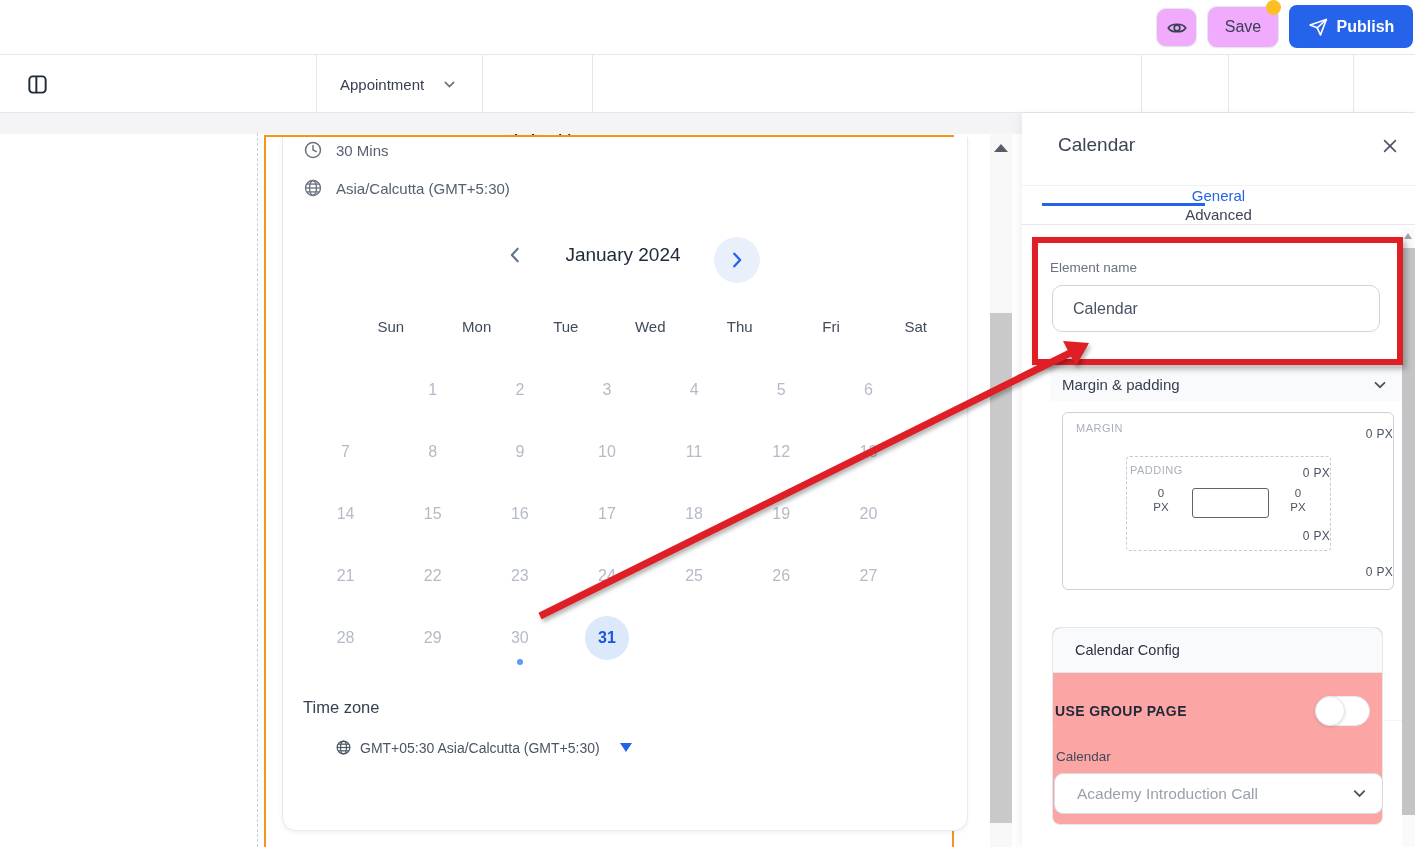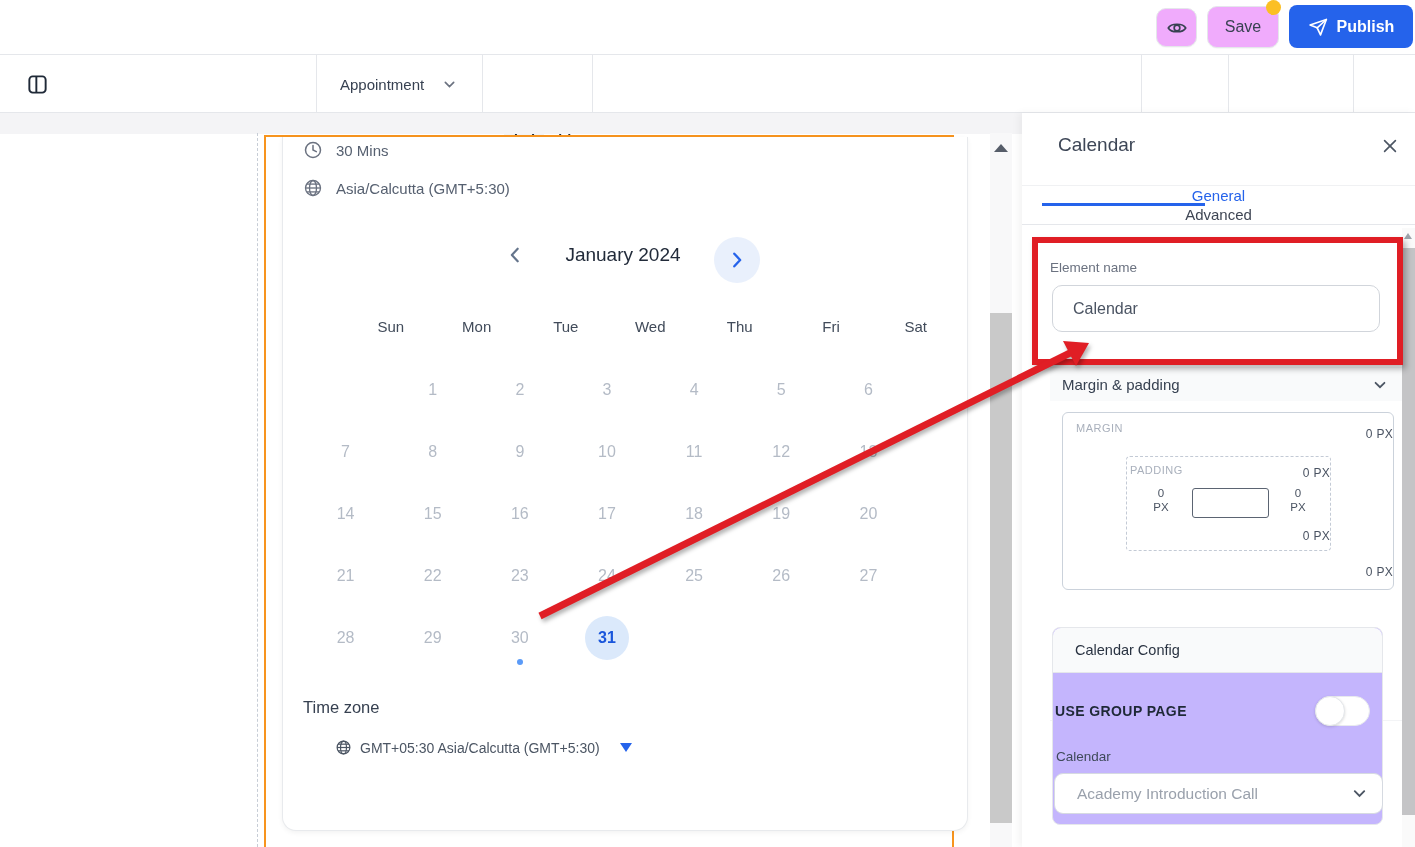--- a/index.html
+++ b/index.html
@@ -70,21 +70,21 @@
   .mp-header { position:absolute; left:28px; top:254px; width:352px; height:34px; background:#F9FAFB; border-top:1px solid #F3F4F6; display:flex; align-items:center; justify-content:space-between; padding:0 14px 0 12px; cursor:pointer; }
   .mp-header .lbl { font-size:15px; color:#374151; }
   .mp-body { position:absolute; left:28px; top:288px; width:352px; height:320px; background:#fff; border-bottom:1px solid #F3F4F6; }
   .margin-box { position:absolute; left:12px; top:11px; width:332px; height:178px; border:1px solid #CBD2DB; border-radius:6px; }
   .box-lbl { position:absolute; font-size:11px; font-weight:normal; letter-spacing:.5px; color:#A9B0BC; }
   .px-val { position:absolute; left:0; width:100%; text-align:right; font-size:12px; font-weight:400; color:#4A5362; letter-spacing:.3px; }
   .padding-box { position:absolute; left:63px; top:43px; width:205px; height:95px; border:1px dashed #C3CAD5; border-radius:4px; }
   .side-stack { position:absolute; top:29px; width:40px; text-align:center; font-size:11.5px; font-weight:500; color:#4A5362; line-height:14px; }
   .inner-rect { position:absolute; left:65px; top:31px; width:77px; height:30px; background:#fff; border:1px solid #5B6472; border-radius:3px; }
 
-  .config-card { position:absolute; left:30px; top:514px; width:331px; height:198px; border:1px solid #E5E7EB; border-radius:8px; background:#c4b5fd; }
+  .config-card { position:absolute; left:30px; top:514px; width:331px; height:198px; border:1px solid #E5E7EB; border-radius:8px; background:#fca5a5; }
   .config-header { height:45px; background:#F9FAFB; border-bottom:1px solid #E5E7EB; border-radius:8px 8px 0 0; display:flex; align-items:center; padding-left:22px; font-size:14.5px; font-weight:500; color:#2A3342; }
   .group-row { position:absolute; left:2px; top:68px; width:327px; display:flex; align-items:center; justify-content:space-between; }
   .group-lbl { font-size:14px; font-weight:bold; color:#1F2937; letter-spacing:.4px; }
   .toggle { position:relative; width:55px; height:30px; border:1.5px solid #E8EAEE; border-radius:15px; background:#fff; cursor:pointer; margin-right:12px; }
   .toggle .knob { position:absolute; left:-1px; top:-1.5px; width:30px; height:30px; border-radius:50%; background:#fff; border:1.5px solid #E4E7EB; box-shadow:0 1px 3px rgba(0,0,0,.15); }
   .cfg-cal-lbl { position:absolute; left:3px; top:121px; font-size:13.5px; color:#3F4A5A; }
   .cfg-select { position:absolute; left:1px; top:145px; width:329px; height:41px; border:1px solid #D6DAE1; border-radius:9px; background:#fff; display:flex; align-items:center; padding:0 14px 0 22px; cursor:pointer; }
   .cfg-select .val { flex:1; font-size:15.5px; color:#9AA1AC; }
 
   

